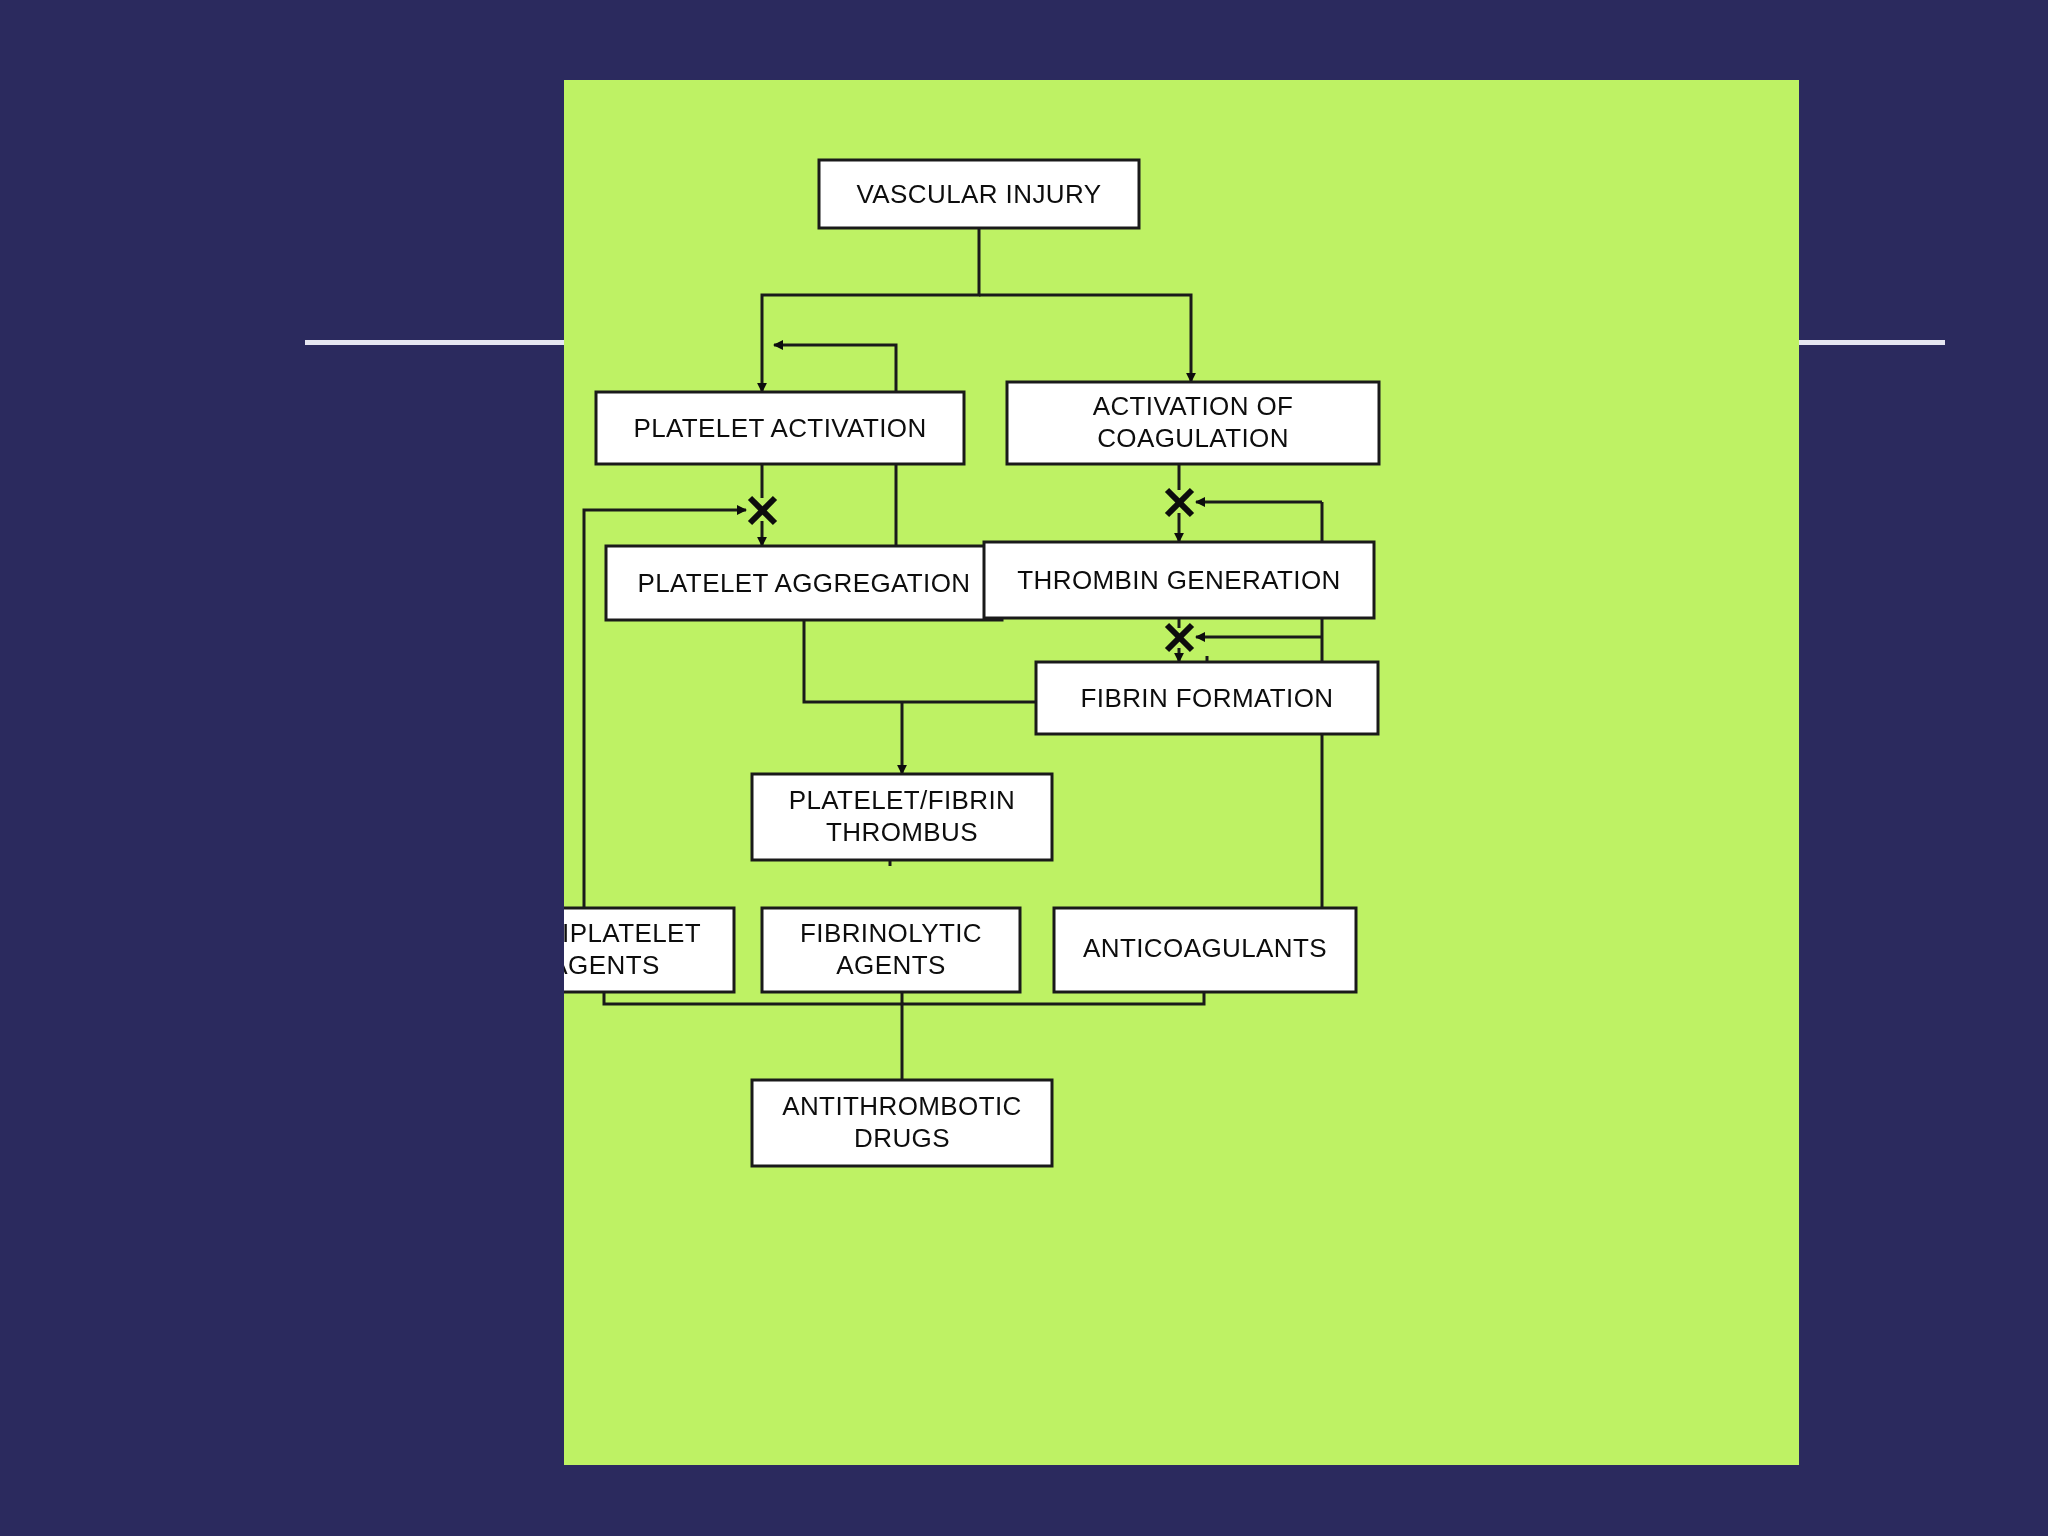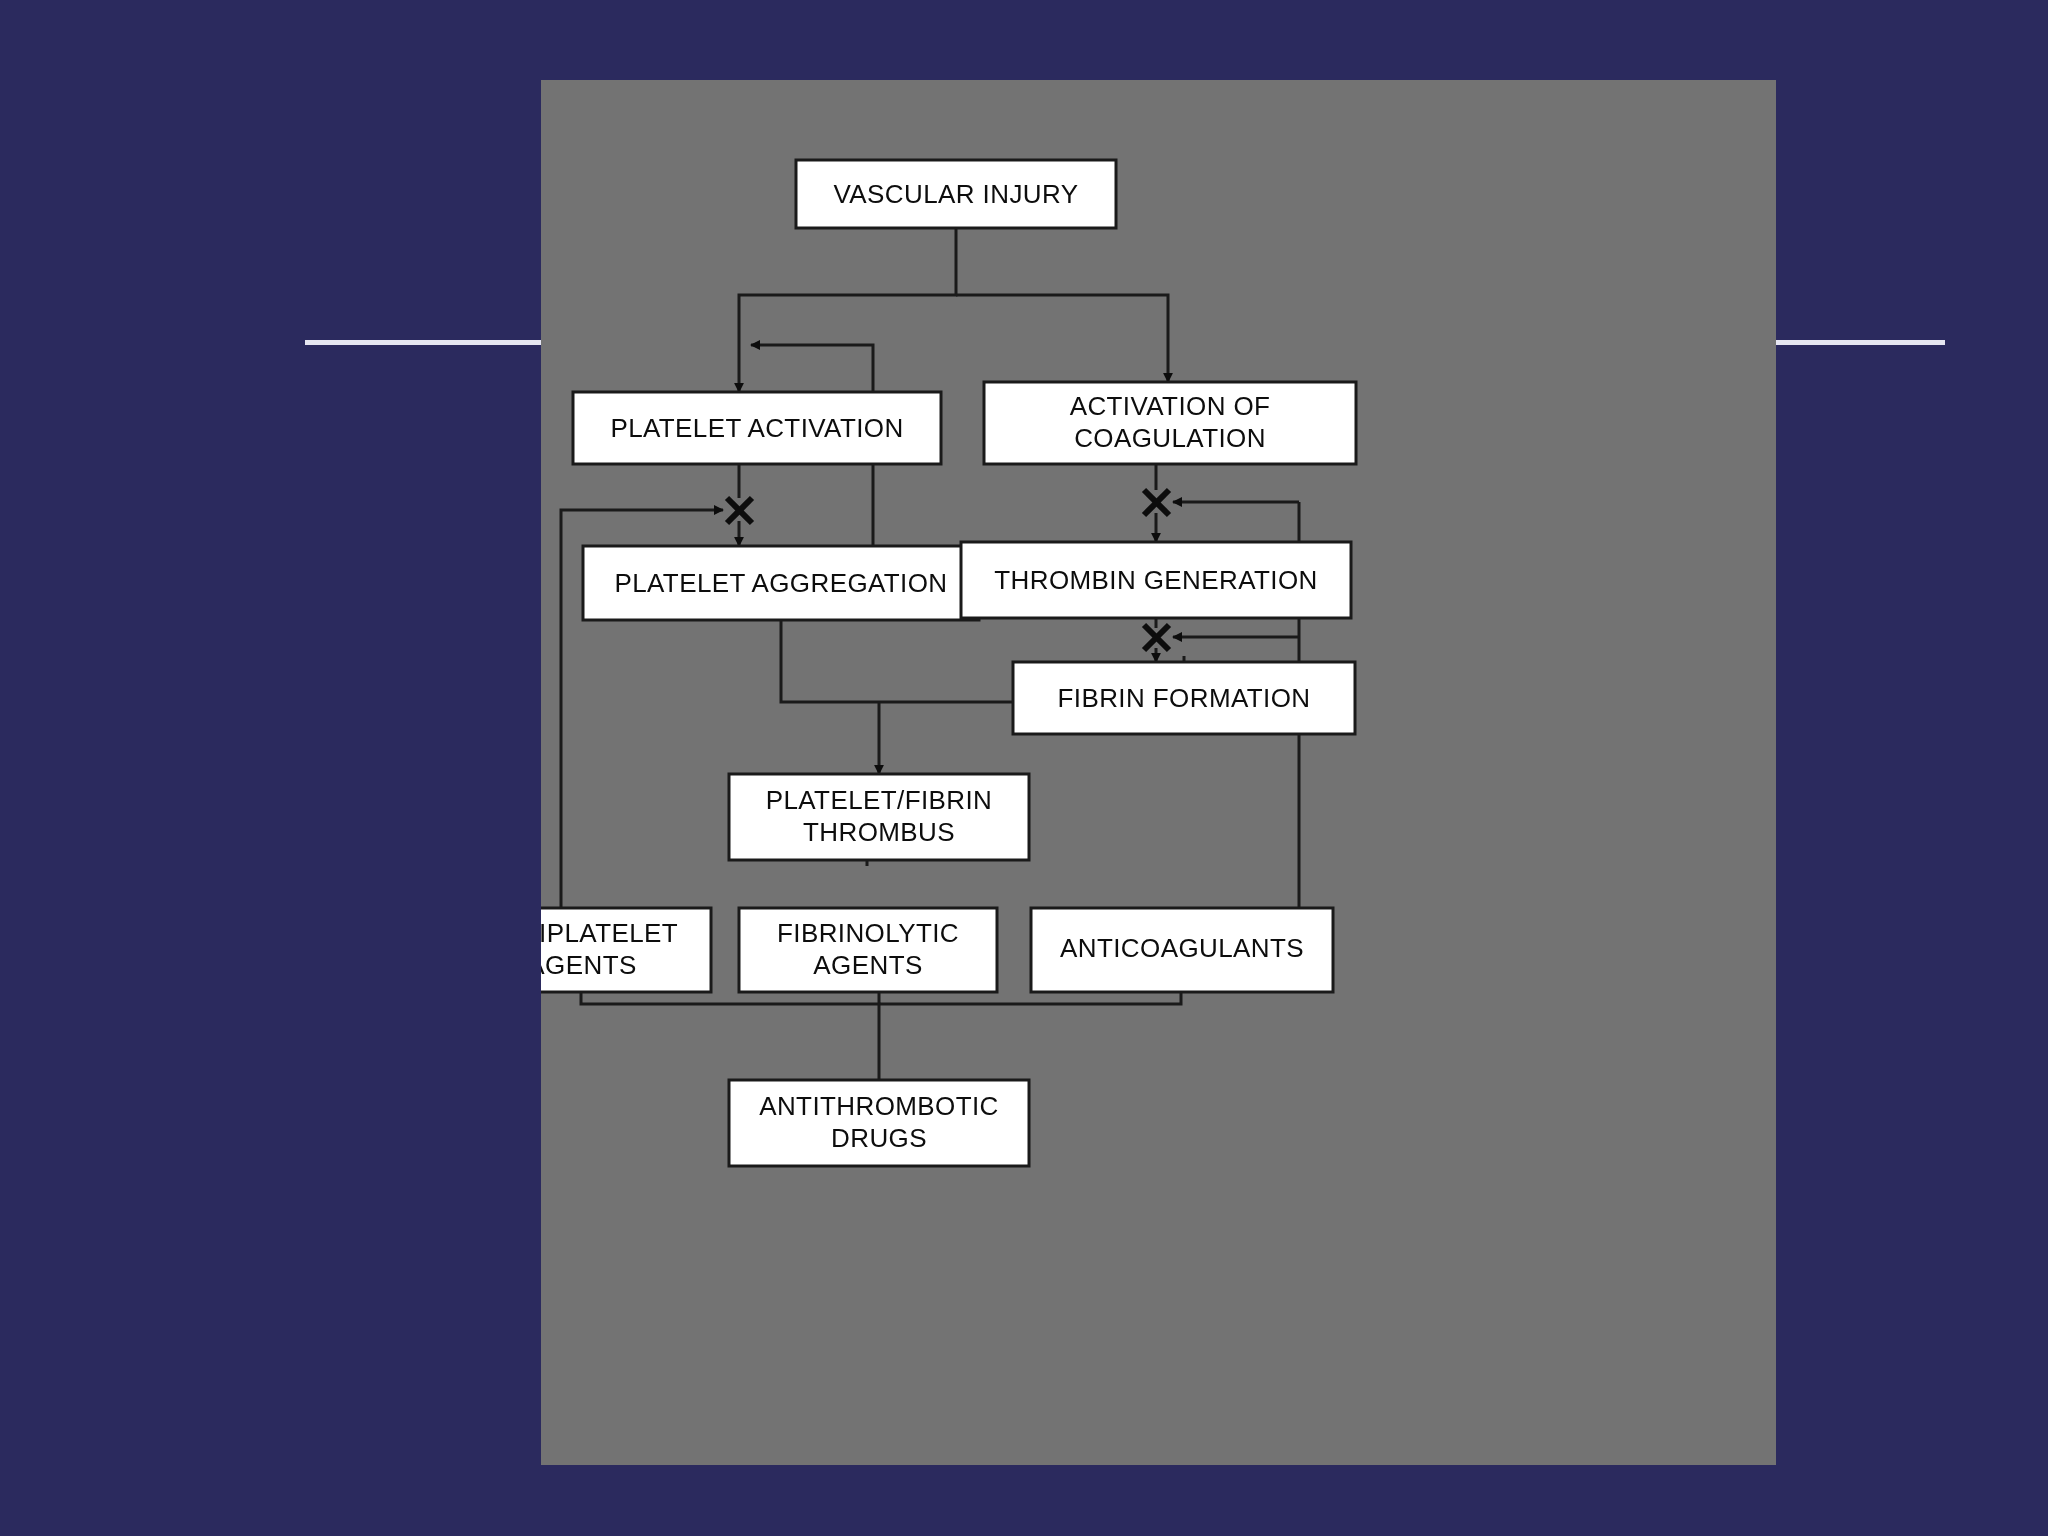--- a/index.html
+++ b/index.html
@@ -22,25 +22,25 @@
   #deco-rule {
     position: absolute;
     left: 305px;
     top: 340px;
     width: 1640px;
     height: 5px;
     background: #e6e6f2;
   }
   #diagram-panel {
     position: absolute;
-    left: 541px;
+    left: 564px;
     top: 80px;
     width: 1235px;
     height: 1385px;
-    background: #737373;
+    background: #bef264;
   }
   #diagram-svg {
     display: block;
     width: 1235px;
     height: 1385px;
   }
   .nodebox {
     fill: #ffffff;
     stroke: #1a1a1a;
     stroke-width: 3;

